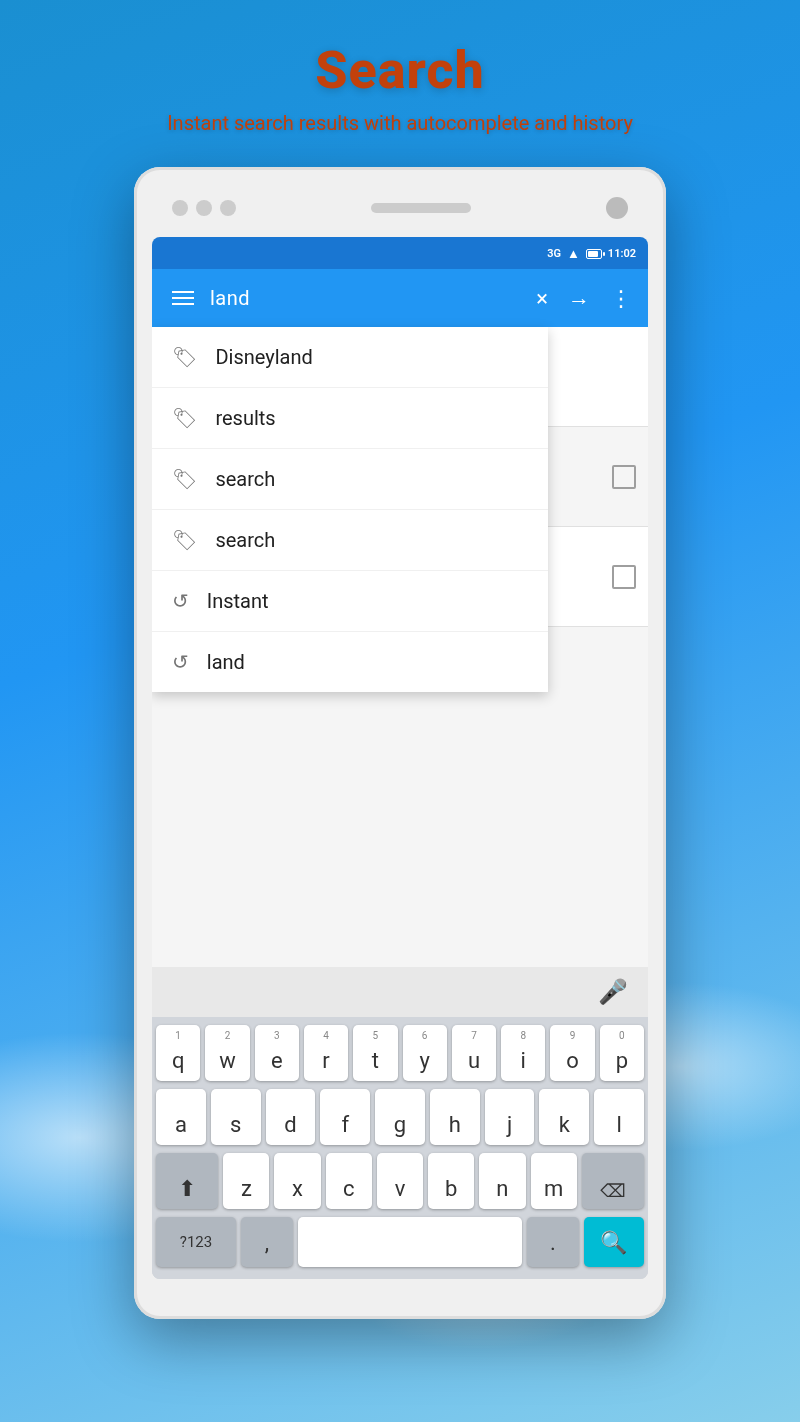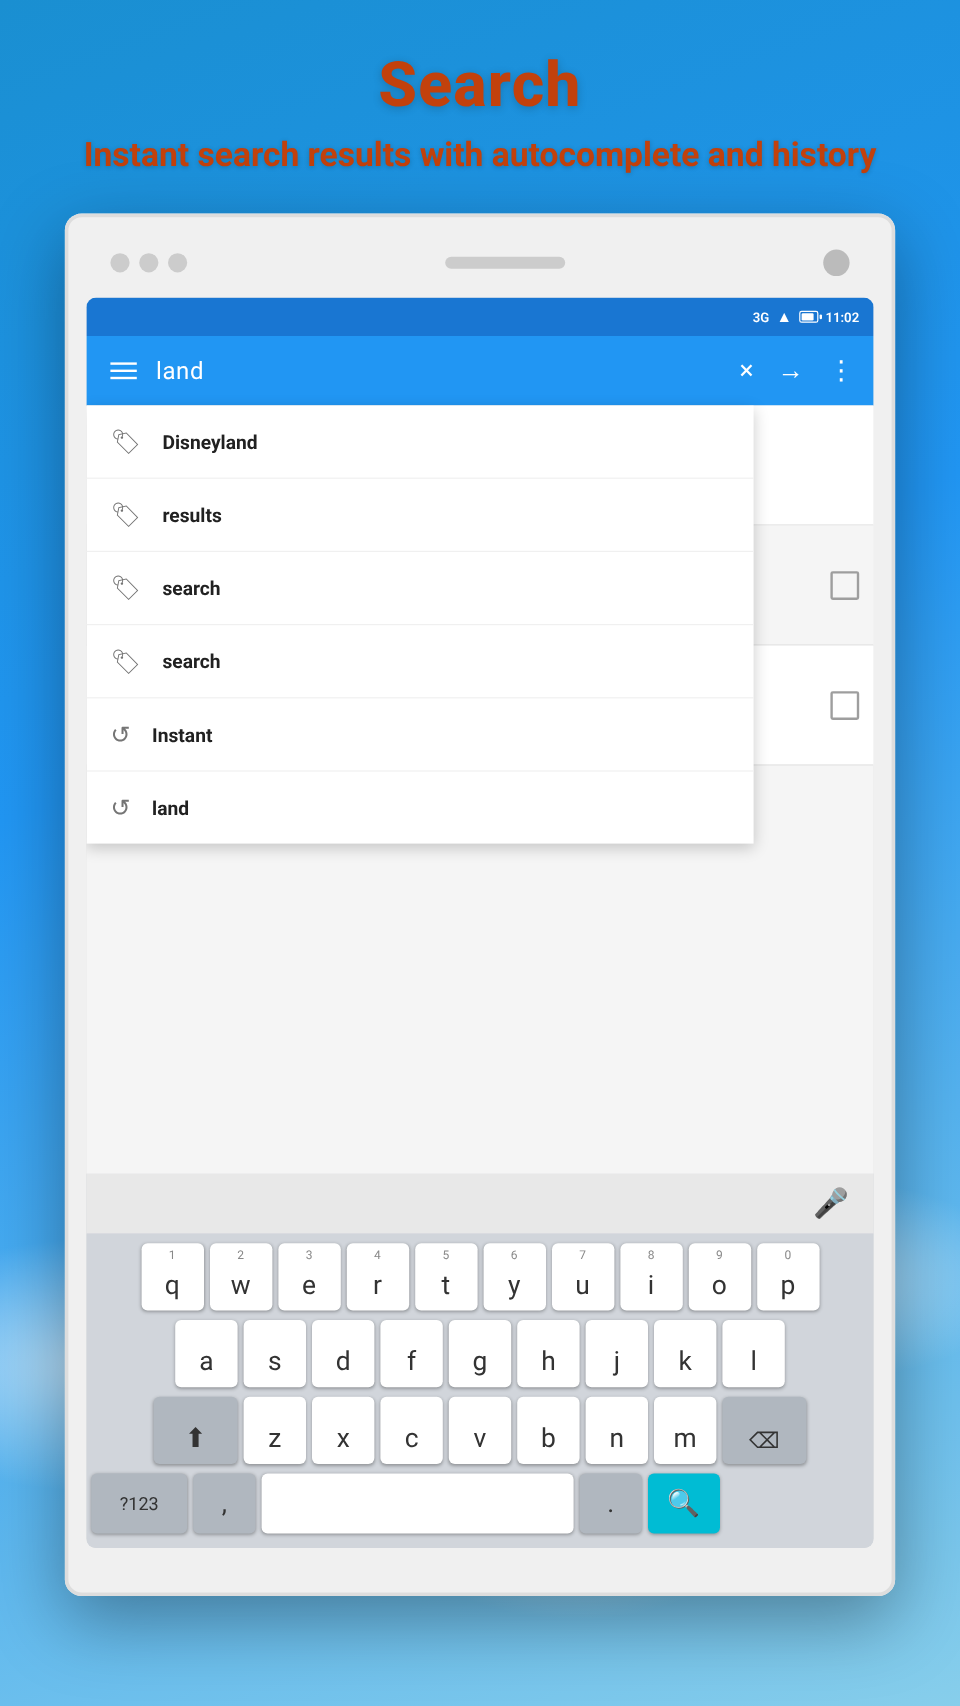--- a/index.html
+++ b/index.html
@@ -30,35 +30,35 @@
       padding: 40px 60px 30px;
       color: #c2410c;
     }
     .header-title {
       font-size: 52px;
       font-weight: 800;
       text-shadow: 0 2px 8px rgba(0,0,0,0.2);
       letter-spacing: 1px;
     }
     .header-subtitle {
-      font-size: 28px;
-      font-weight: 700;
+      font-size: 20px;
+      font-weight: 400;
       line-height: 1.4;
       margin-top: 8px;
       text-shadow: 0 1px 4px rgba(0,0,0,0.2);
     }
 
     
     .phone-shell {
       position: relative;
       z-index: 20;
-      width: 692px;
+      width: 532px;
       margin: 0 auto;
       background: #f0f0f0;
-      border-radius: 14px;
+      border-radius: 26px;
       padding: 30px 18px 40px;
       box-shadow: 0 20px 60px rgba(0,0,0,0.35), inset 0 0 0 3px #ddd;
     }
 
     .phone-top-bar {
       display: flex;
       align-items: center;
       justify-content: space-between;
       padding: 0 20px 18px;
     }
@@ -217,23 +217,23 @@
     }
     .autocomplete-item:last-child {
       border-bottom: none;
     }
     .item-icon {
       font-size: 20px;
       color: #757575;
       flex-shrink: 0;
     }
     .item-label {
-      font-size: 16px;
+      font-size: 20px;
       color: #212121;
-      font-weight: 700;
+      font-weight: 400;
     }
 
     
     .keyboard-area {
       background: #d1d5db;
       padding: 0;
     }
     .keyboard-top-row {
       background: #e8e8e8;
       height: 50px;

